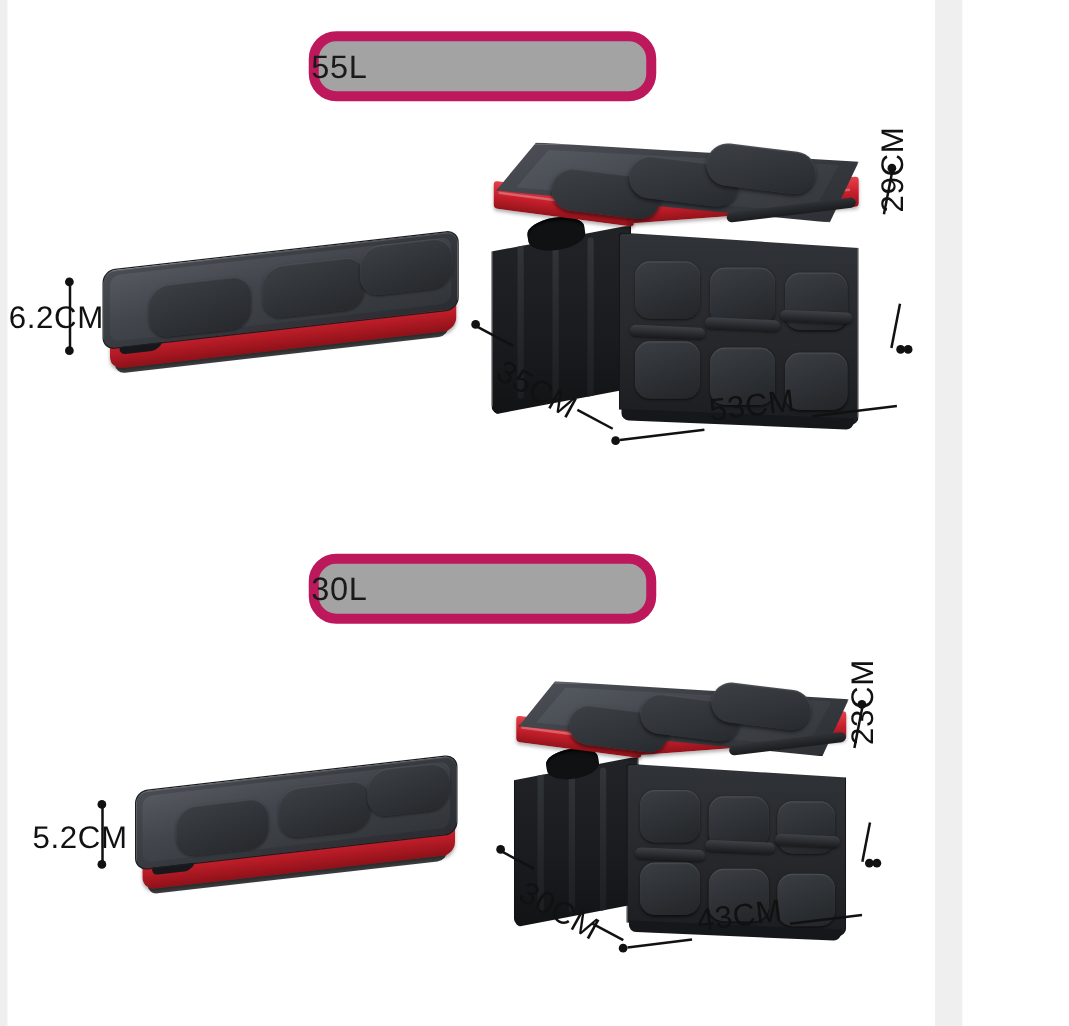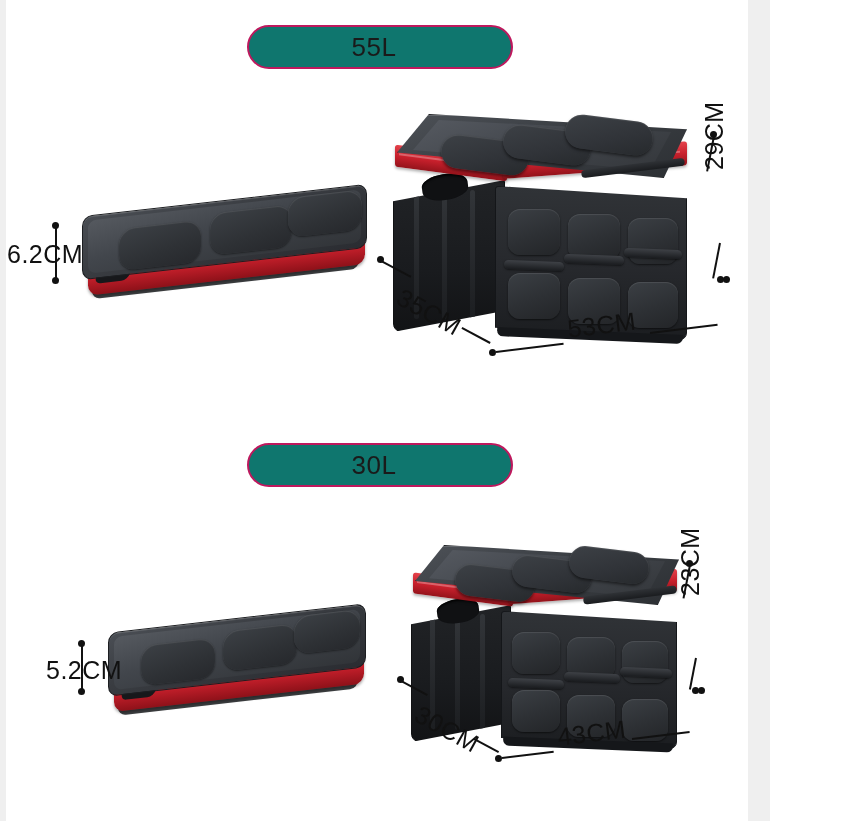--- a/index.html
+++ b/index.html
@@ -13,24 +13,24 @@
   }
   .edge-strip{position:absolute;top:0;bottom:0;background:#efefef;}
   .edge-left{left:0;width:6px;}
   .edge-right{left:748px;width:22px;}
   .edge-far{left:770px;right:0;background:#ffffff;}
 
   
   .pill{
     position:absolute;
     width:262px;height:40px;
-    border:2px solid #be185d;
+    border:8px solid #be185d;
     border-radius:22px;
-    background:#0f766e;
-    display:flex;align-items:center;justify-content:center;
+    background:#a3a3a3;
+    display:flex;align-items:center;justify-content:flex-start;
   }
   .pill-text{
     font-size:26px;
     letter-spacing:0.5px;
     color:#1a1a1a;
     transform:translateX(-6px);
   }
 
   
   .dim{
@@ -264,21 +264,21 @@
       <div class="pad" style="left:32px;top:16px;width:74px;height:40px;"></div>
       <div class="pad" style="left:114px;top:11px;width:74px;height:40px;"></div>
       <div class="pad" style="left:185px;top:4px;width:66px;height:38px;"></div>
     </div>
   </div>
 </div>
 
 <div class="dot" style="left:78px;top:640px;"></div>
 <div class="dline" style="left:81px;top:643px;width:1.6px;height:48px;"></div>
 <div class="dot" style="left:78px;top:688px;"></div>
-<div class="dim" style="left:46px;top:656px;">5.2CM</div>
+<div class="dim" style="left:26px;top:656px;">5.2CM</div>
 
 <div class="crate" style="left:405px;top:543px;width:280px;height:205px;">
 
   <div class="side" style="left:6px;top:62px;width:98px;height:135px;
        clip-path:polygon(0% 14%, 100% 0%, 100% 86%, 0% 100%);">
     <div class="side-rib" style="left:18px;"></div>
     <div class="side-rib" style="left:43px;"></div>
     <div class="side-rib" style="left:68px;"></div>
   </div>
   <div class="handle" style="left:32px;top:56px;width:42px;height:24px;

